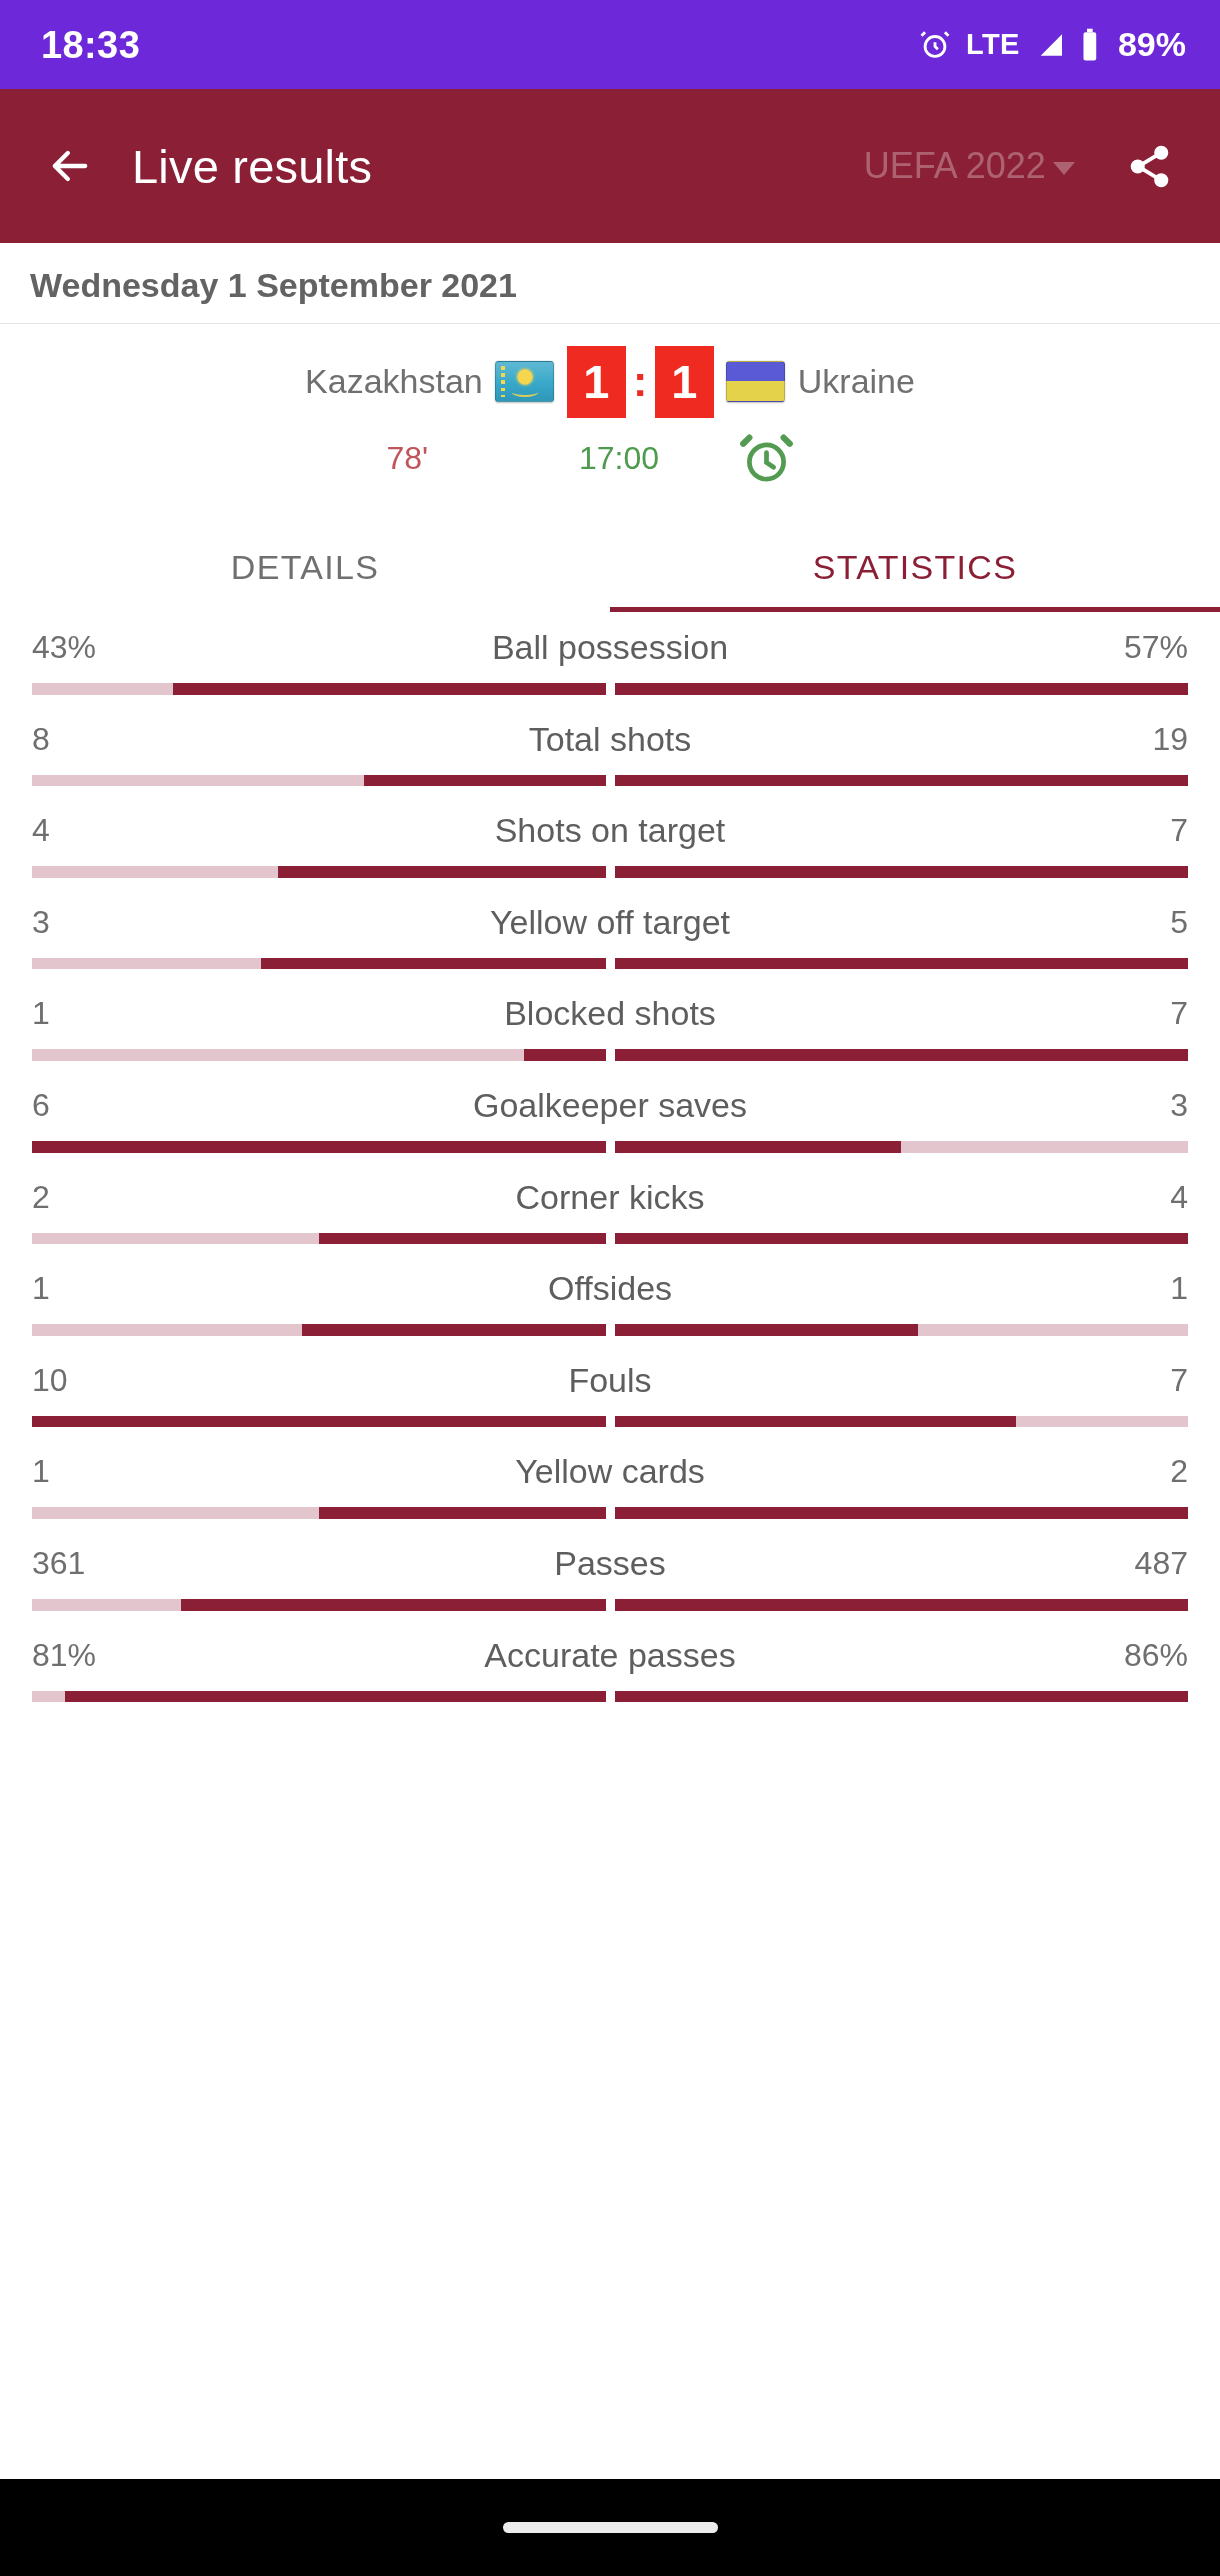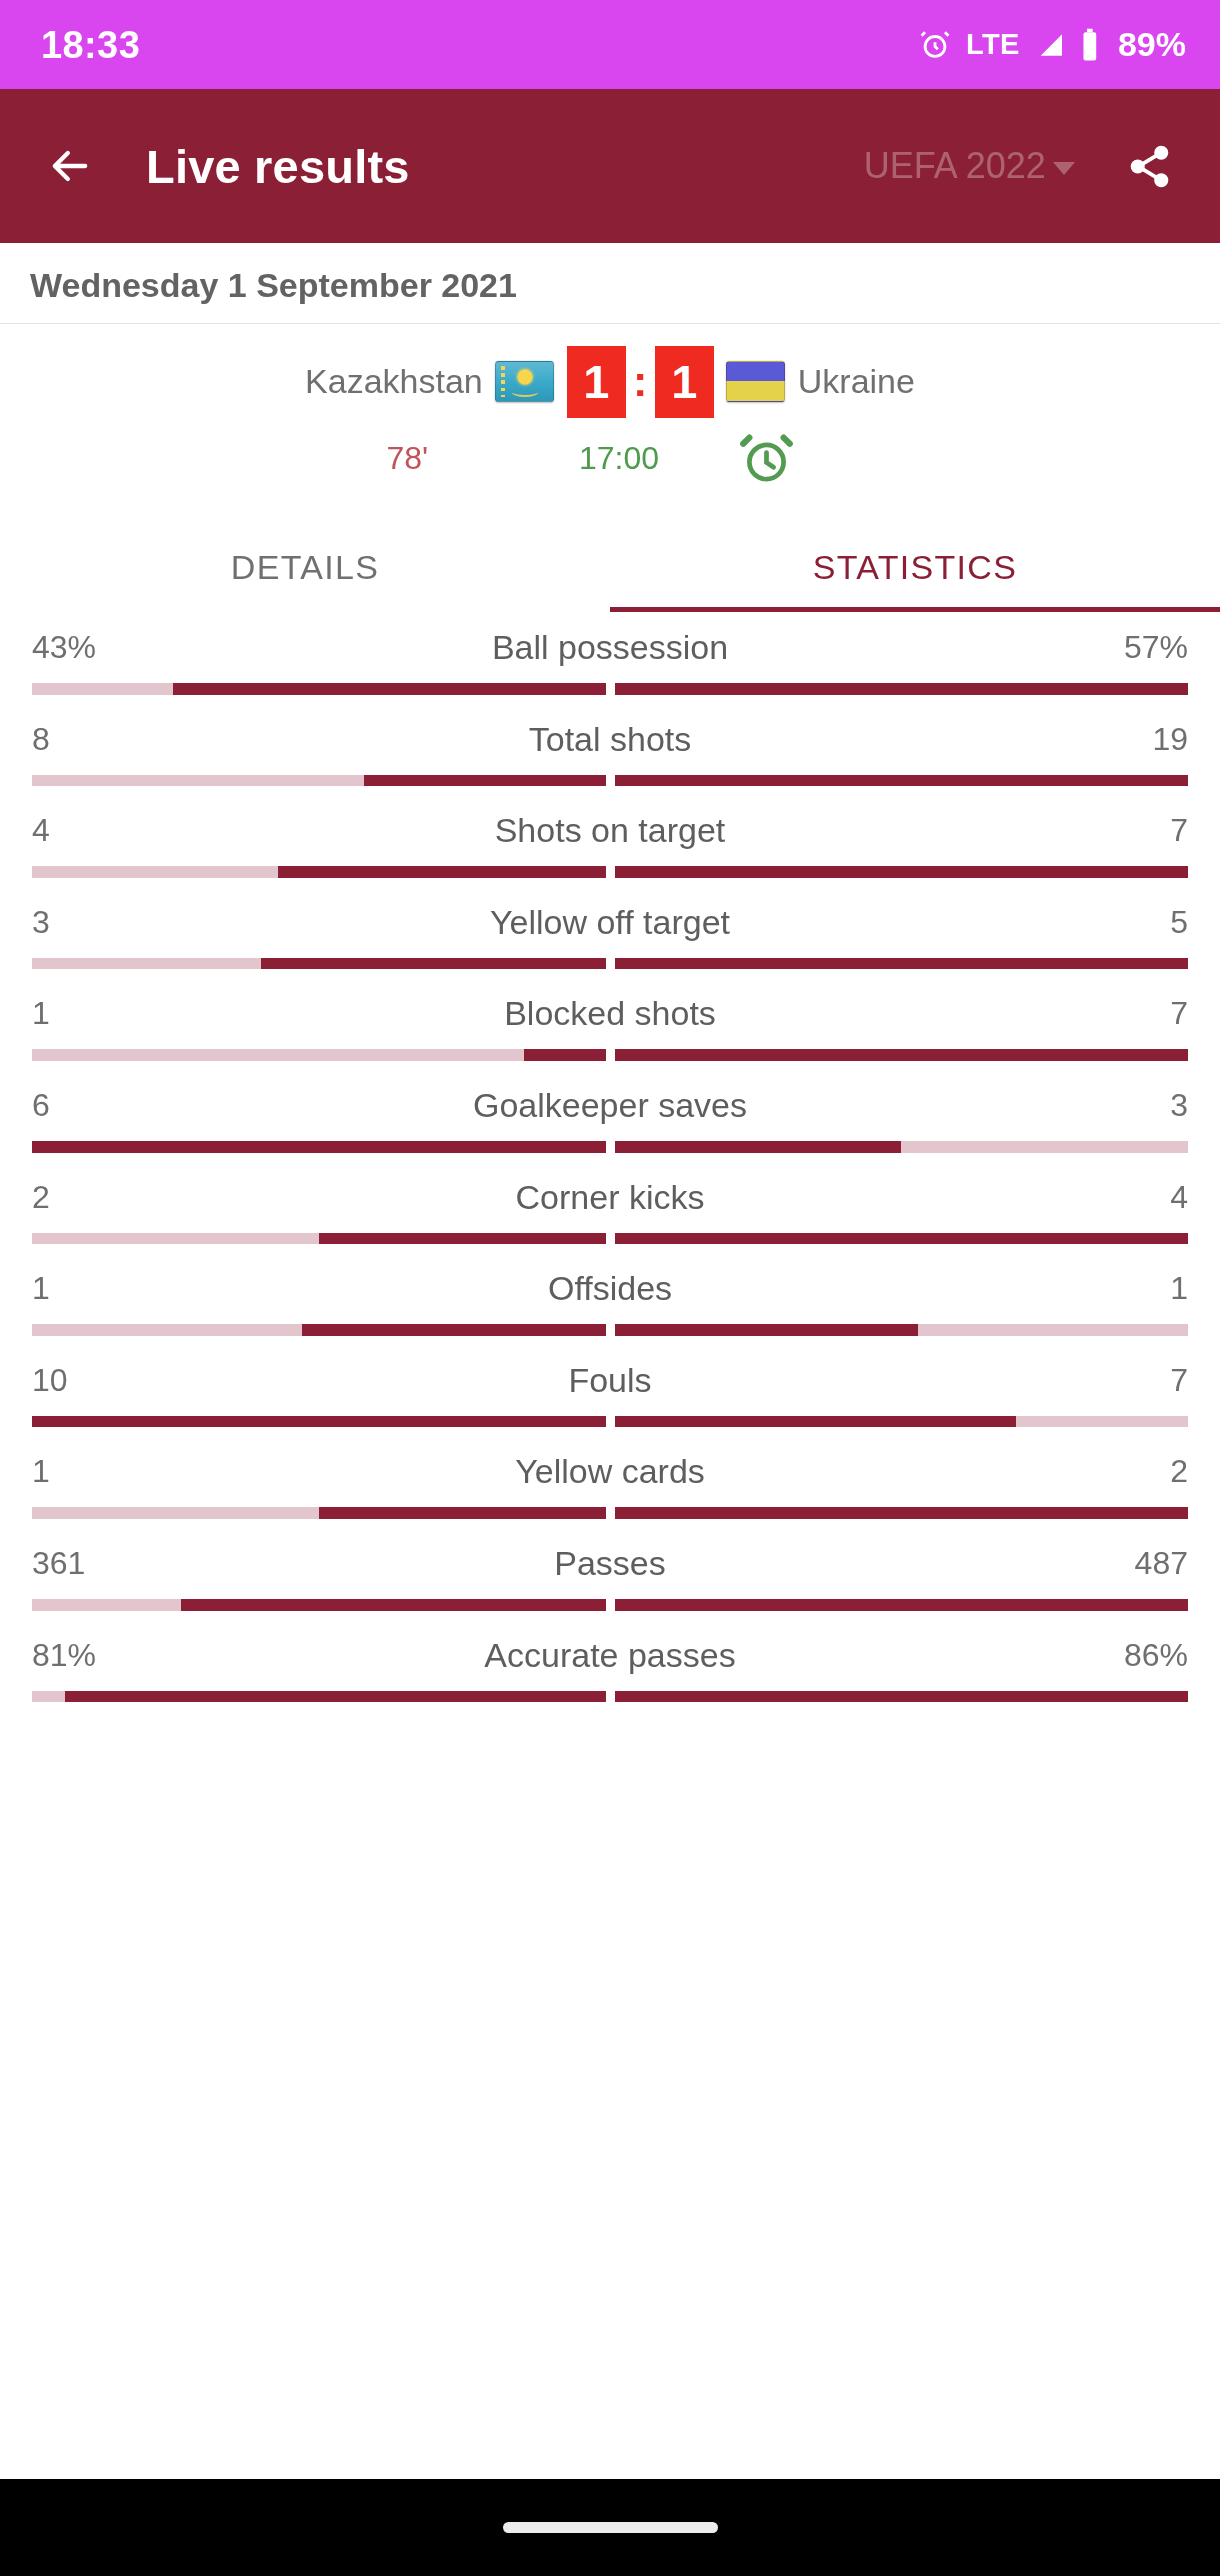--- a/index.html
+++ b/index.html
@@ -15,21 +15,21 @@
     width: 1220px;
     height: 2576px;
     background: #ffffff;
     display: flex;
     flex-direction: column;
   }
 
   
   .statusbar {
     height: 89px;
-    background: #d946ef;
+    background: #6d28d9;
     color: #ffffff;
     display: flex;
     align-items: center;
     justify-content: space-between;
     padding: 0 34px 0 41px;
     flex: 0 0 auto;
   }
   .status-time {
     font-size: 38px;
     font-weight: 600;
@@ -63,22 +63,22 @@
     flex: 0 0 auto;
   }
   .back-btn {
     width: 82px; height: 82px;
     display: flex; align-items: center; justify-content: center;
     flex: 0 0 auto;
   }
   .appbar-title {
     color: #ffffff;
     font-size: 47px;
-    font-weight: 700;
-    margin-left: 35px;
+    font-weight: 400;
+    margin-left: 21px;
     white-space: nowrap;
     letter-spacing: 0.2px;
   }
   .appbar-spacer { flex: 1 1 auto; }
   .season-sel {
     color: rgba(255,255,255,0.30);
     font-size: 36px;
     font-weight: 500;
     display: flex;
     align-items: center;

